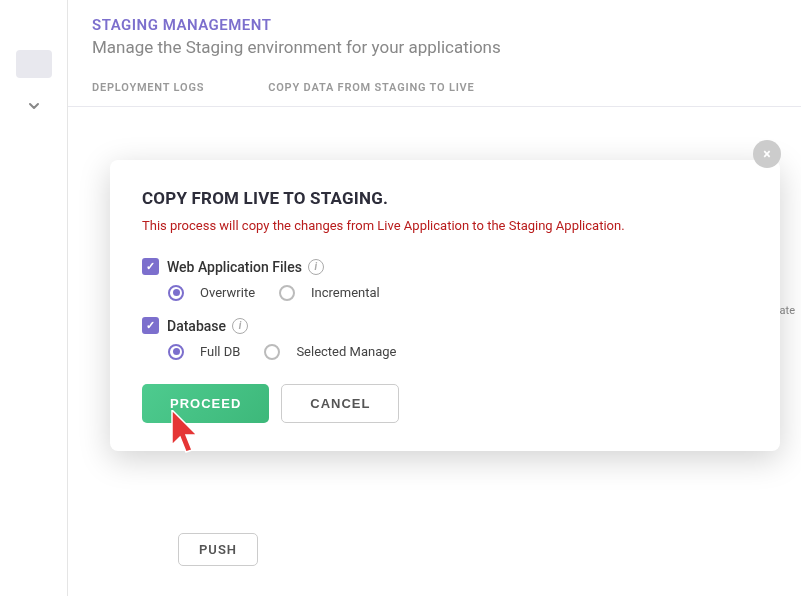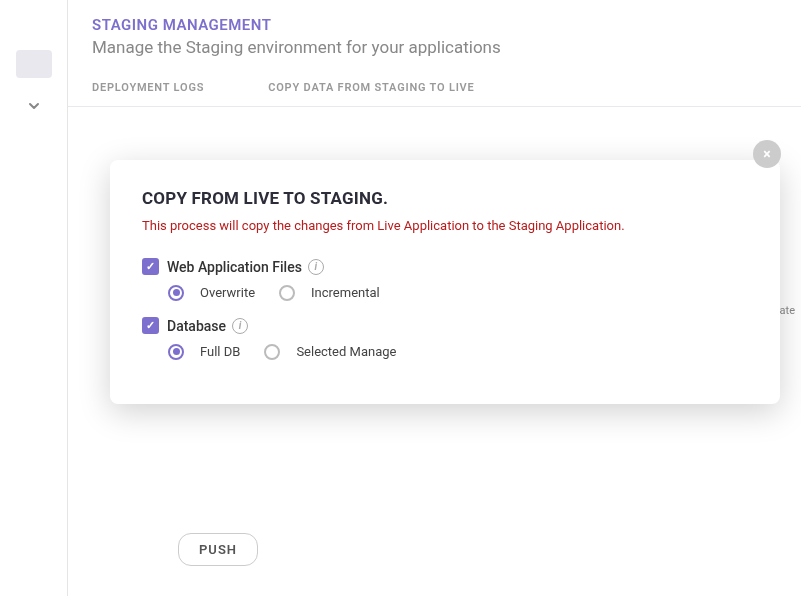--- a/index.html
+++ b/index.html
@@ -300,21 +300,21 @@
       position: absolute;
       bottom: 30px;
       left: 110px;
       background: #fff;
       border: 1.5px solid #ccc;
       padding: 8px 20px;
       font-size: 13px;
       font-weight: 600;
       letter-spacing: 1px;
       color: #555;
-      border-radius: 13px;
+      border-radius: 5px;
       cursor: pointer;
     }
   </style>
 </head>
 <body>
 
 <div class="page-bg"></div>
 <div class="top-bar"></div>
 
 <div class="sidebar">
@@ -380,13 +380,23 @@
         <div class="custom-radio checked"></div>
         <span>Full DB</span>
       </label>
       <label class="radio-item">
         <div class="custom-radio unchecked"></div>
         <span>Selected Manage</span>
       </label>
     </div>
   </div>
 
+  <div class="button-row">
+    <div style="position: relative; display: inline-block;">
+      <button class="btn-proceed">PROCEED</button>
+      
+      <svg class="arrow-svg" width="60" height="45" viewBox="0 0 60 45">
+        <polygon points="10,0 10,35 18,27 24,42 30,40 24,25 35,25" fill="#e53535" stroke="#fff" stroke-width="1.5"></polygon>
+      </svg>
+    </div>
+    <button class="btn-cancel">CANCEL</button>
+  </div>
 </div>
 
 </body></html>

